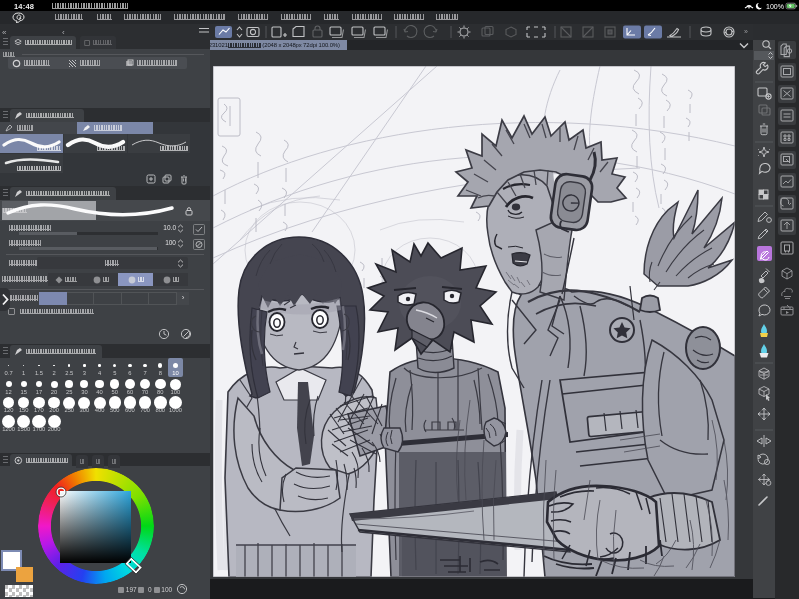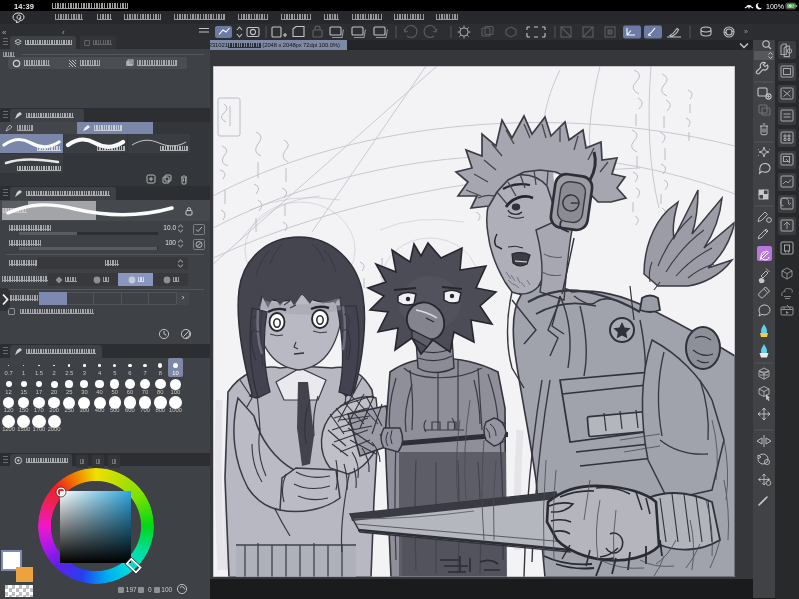--- a/index.html
+++ b/index.html
@@ -25,21 +25,21 @@
 #canvaswrap{left:210px;top:50px;width:543px;height:549px;background:#35373a;}
 #bottombar{left:210px;top:579px;width:589px;height:20px;background:#1a1b1d;}
 
 #rcol1{left:753px;top:40px;width:22px;height:558px;background:#404245;}
 #rcol2{left:775px;top:40px;width:24px;height:559px;background:#28292b;}
 svg{display:block;}
 </style></head>
 <body>
 <div id="root">
   <div class="abs" id="status">
-    <span class="abs" style="left:14px;top:2px;font-size:7.5px;font-weight:bold;letter-spacing:.2px">14:39</span>
+    <span class="abs" style="left:14px;top:2px;font-size:7.5px;font-weight:bold;letter-spacing:.2px">14:48</span>
     <span class="abs jp" style="left:52px;top:2.5px;width:76px;height:6.5px;color:#f0f0f0"></span>
     <svg class="abs" style="left:744px;top:2px" width="54" height="8" viewBox="0 0 54 8">
       <path d="M1,6 A6,6 0 0 1 9,6 M2.7,4.4 A4,4 0 0 1 7.3,4.4 M4.2,6 A1.6,1.6 0 0 1 5.8,6" stroke="#fff" stroke-width="1.1" fill="none"></path>
       <path d="M15,1 a3.2,3.2 0 1 0 3,4.5 a2.6,2.6 0 0 1 -3,-4.5" fill="#fff"></path>
       <text x="22" y="7" font-size="7" fill="#fff" font-family="Liberation Sans">100%</text>
       <rect x="42" y="1.2" width="9.5" height="5.6" rx="1.5" fill="none" stroke="#9a9a9a" stroke-width=".8"></rect>
       <rect x="42.8" y="2" width="8" height="4" rx="1" fill="#65c466"></rect>
       <rect x="52" y="2.8" width="1.2" height="2.4" rx=".6" fill="#9a9a9a"></rect>
       <path d="M46.5,1.6 l-1.8,2.6 h1.5 l-.8,2.4 l2.4,-3 h-1.6 z" fill="#fff" stroke="none"></path>
     </svg>

